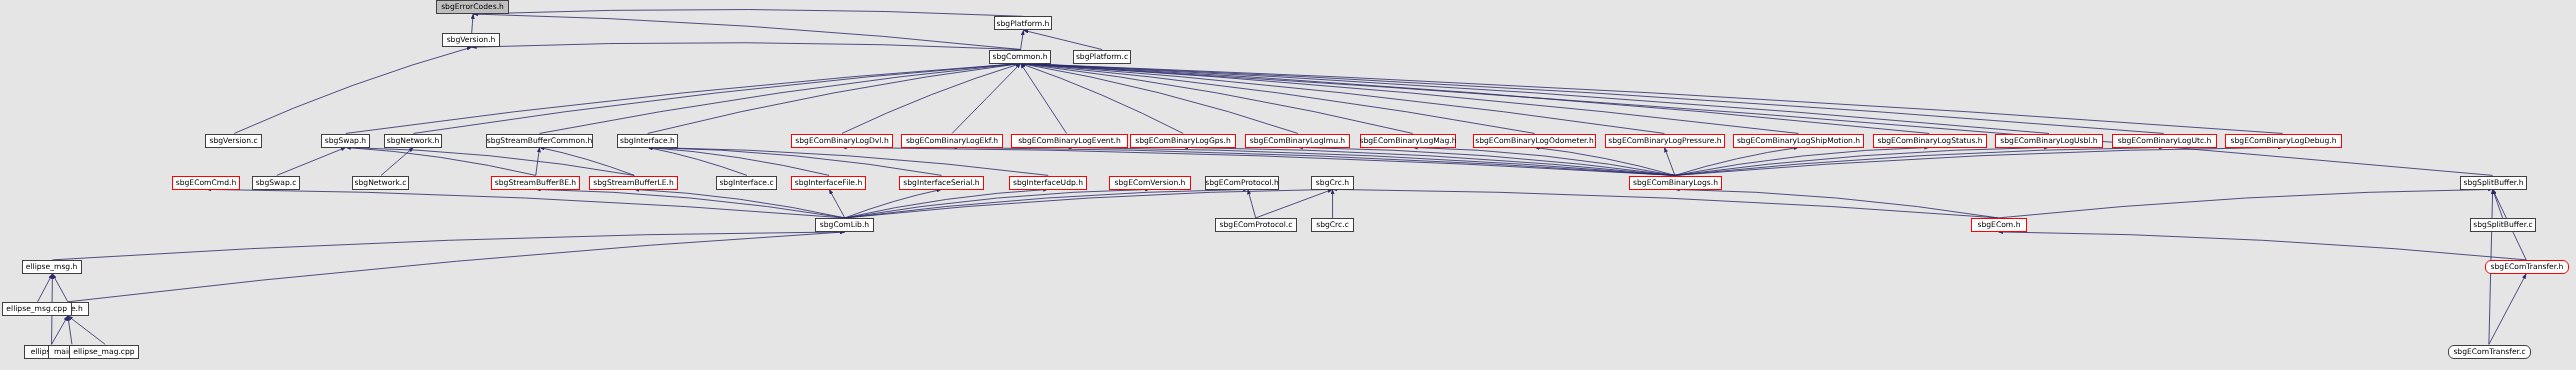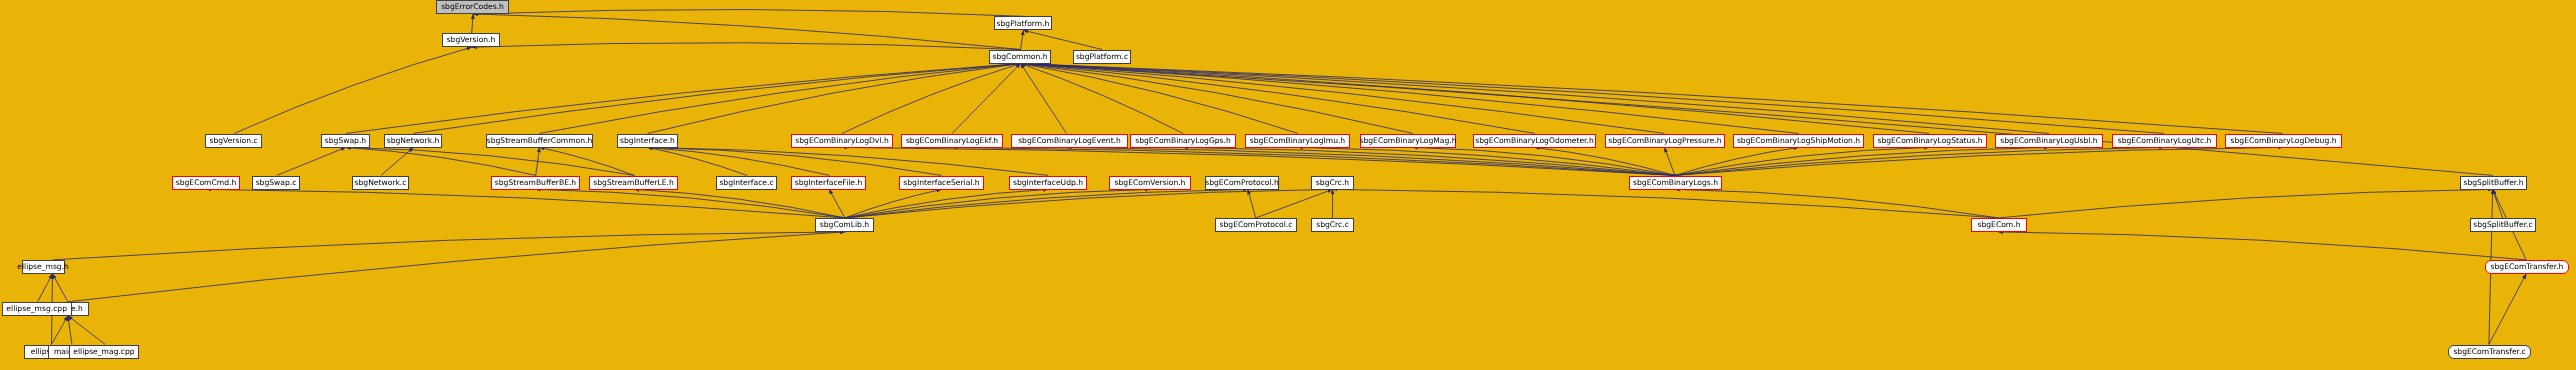--- a/index.html
+++ b/index.html
@@ -1,21 +1,21 @@
 <!DOCTYPE html>
 <html style="font-size:9.3px"><head>
 <meta charset="utf-8">
 <title>Include dependency graph</title>
 <style>
   html,body{margin:0;padding:0;background:#ffffff;}
   #canvas{
     position:relative;
     width:2576px;
     height:370px;
-    background:#eab308;
+    background:#e5e5e5;
     font-family:"DejaVu Sans","Liberation Sans",sans-serif;
     overflow:hidden;
   }
   #edges{position:absolute;left:0;top:0;width:2576px;height:370px;pointer-events:none;}
   .node{
     position:absolute;
     box-sizing:border-box;
     display:flex;
     align-items:center;
     justify-content:center;
@@ -159,21 +159,21 @@
       <div class="node red" style="left: 1109px; top: 176px; width: 82px;">sbgEComVersion.h</div>
       <div class="node" style="left: 1205px; top: 176px; width: 74px;">sbgEComProtocol.h</div>
       <div class="node" style="left: 1311px; top: 176px; width: 43px;">sbgCrc.h</div>
       <div class="node red" style="left: 1629px; top: 176px; width: 93px;">sbgEComBinaryLogs.h</div>
       <div class="node" style="left: 2470px; top: 218px; width: 66px;">sbgSplitBuffer.c</div>
       <div class="node" style="left: 815px; top: 218px; width: 59px;">sbgComLib.h</div>
       <div class="node" style="left: 1215px; top: 218px; width: 82px;">sbgEComProtocol.c</div>
       <div class="node" style="left: 1311px; top: 218px; width: 43px;">sbgCrc.c</div>
       <div class="node red" style="left: 1971px; top: 218px; width: 56px;">sbgECom.h</div>
       <div class="node red" style="left: 2485px; top: 260px; width: 84px; border-radius: 6px;">sbgEComTransfer.h</div>
-      <div class="node" style="left: 21.6px; top: 260px; width: 43px;">ellipse_msg.h</div>
+      <div class="node" style="left: 21.6px; top: 260px; width: 60px;">ellipse_msg.h</div>
       <div class="node" style="left: 45px; top: 302px; width: 44px;">ellipse.h</div>
       <div class="node" style="left: 1.7px; top: 302px; width: 70px;">ellipse_msg.cpp</div>
       <div class="node" style="left: 2448px; top: 345px; width: 83px; border-radius: 6px;">sbgEComTransfer.c</div>
       <div class="node" style="left: 24px; top: 345px; width: 54px;">ellipse.cpp</div>
       <div class="node" style="left: 48px; top: 345px; width: 47px;">main.cpp</div>
       <div class="node" style="left: 69px; top: 345px; width: 70px;">ellipse_mag.cpp</div>
     </div>
 </div>
 
 

